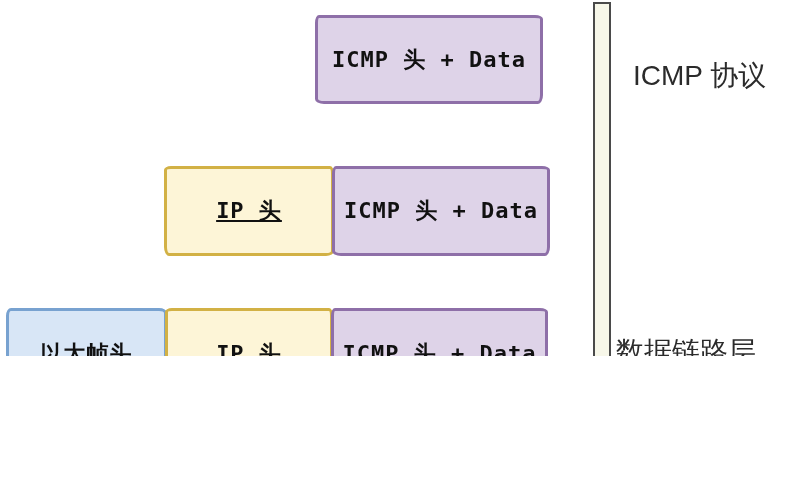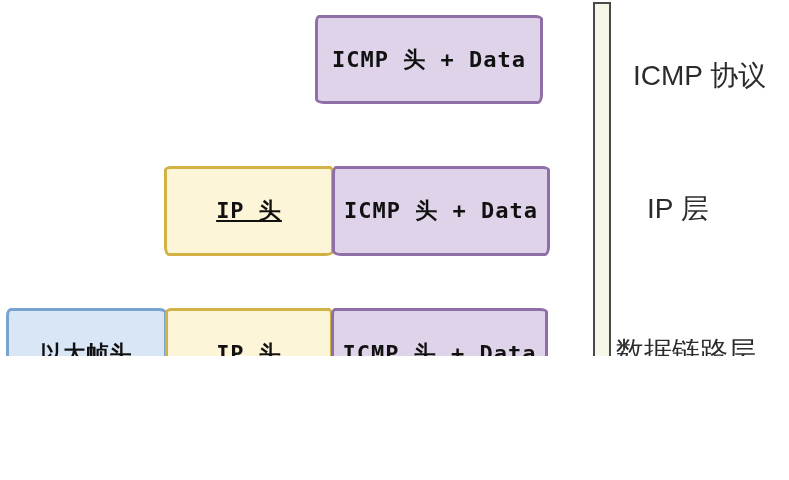--- a/index.html
+++ b/index.html
@@ -97,16 +97,15 @@
   </div>
   <div class="box purple" id="b3c">
     <span>ICMP 头 + Data</span>
   </div>
 
   <svg class="down-arrow" viewBox="0 0 66 480">
     <polygon points="24,3 40,3 40,449 60,449 33,476 6,449 24,449" fill="#f7f7e9" stroke="#4a4a4a" stroke-width="2" stroke-linejoin="miter"></polygon>
   </svg>
 
   <div class="side-label" id="l1">ICMP 协议</div>
-  <div class="side-label" id="l2">IP 层</div>
   <div class="side-label" id="l3">数据链路层</div>
 
 </div>
 
 </body></html>

